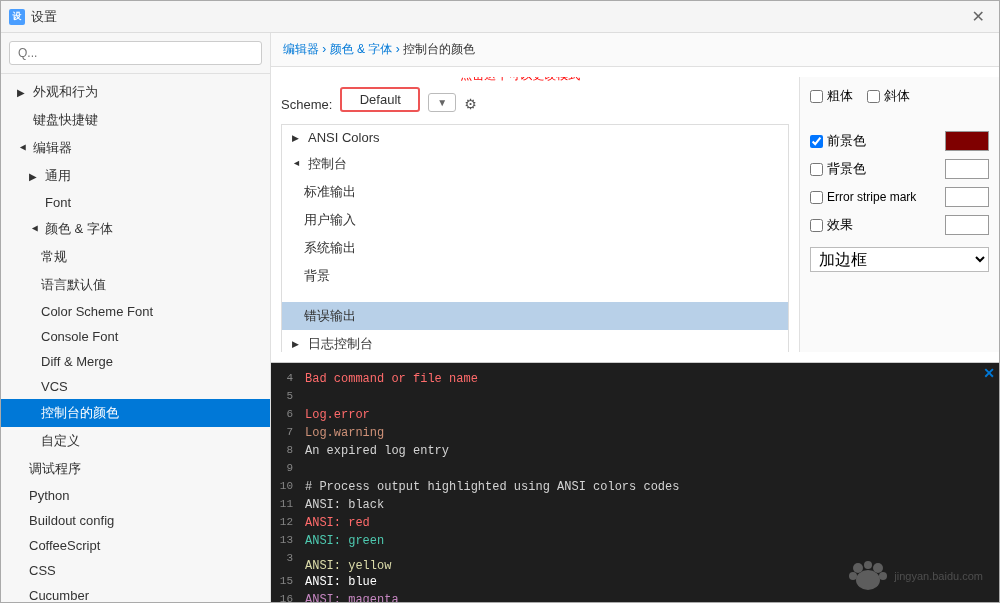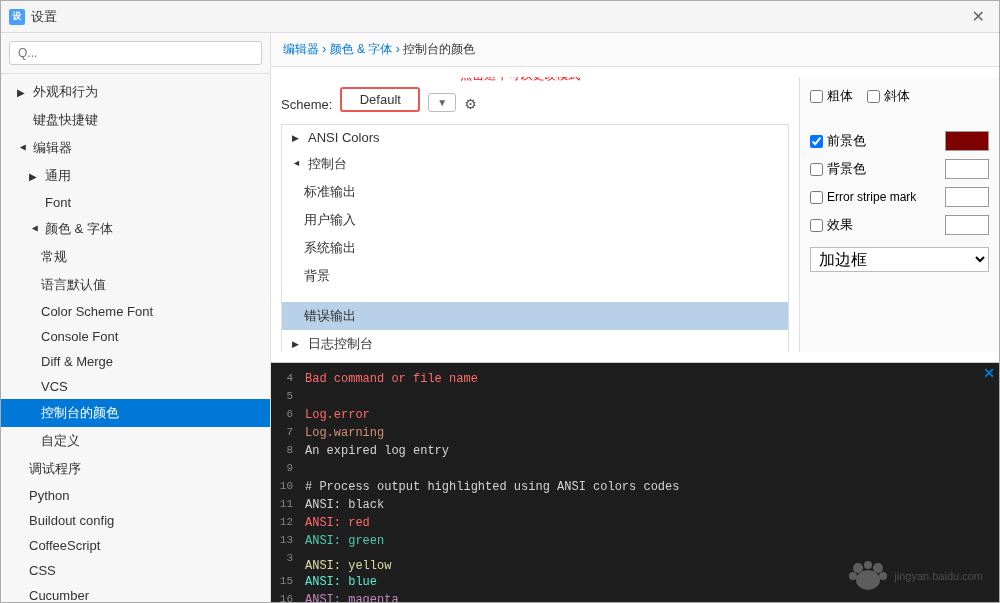--- a/index.html
+++ b/index.html
@@ -61,21 +61,21 @@
     .preview-section { height: 240px; border-top: 1px solid #ccc; display: flex; overflow: hidden; position: relative; }
     .preview-code { flex: 1; background: #1e1e1e; padding: 8px 0; overflow-y: auto; font-family: 'Consolas', 'Courier New', monospace; font-size: 12px; }
     .code-line { display: flex; padding: 1px 0; min-height: 18px; }
     .line-num { width: 30px; text-align: right; padding-right: 8px; color: #858585; font-size: 11px; user-select: none; flex-shrink: 0; }
     .line-content { flex: 1; padding-left: 4px; }
     .code-default { color: #d4d4d4; }
     .code-red { color: #ff6b6b; }
     .code-orange { color: #ce9178; }
     .code-yellow { color: #dcdcaa; margin-top: 7px; }
     .code-green { color: #4ec9b0; }
-    .code-blue { color: #5eead4; }
+    .code-blue { color: #ffffff; }
     .code-magenta { color: #c586c0; }
 
     .close-x { position: absolute; top: 2px; right: 4px; color: #0078d7; font-size: 14px; cursor: pointer; font-weight: bold; }
   </style>
 </head>
 <body>
 
 <div class="window">
 
   <div class="title-bar">

